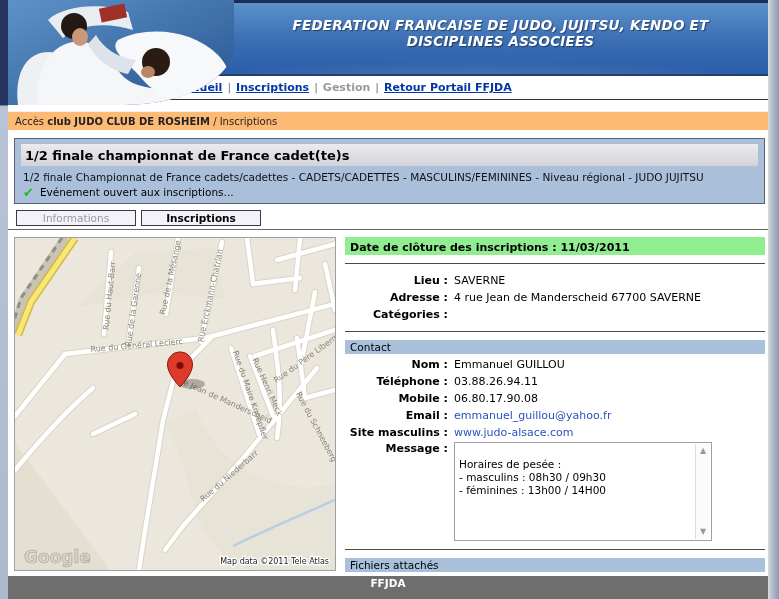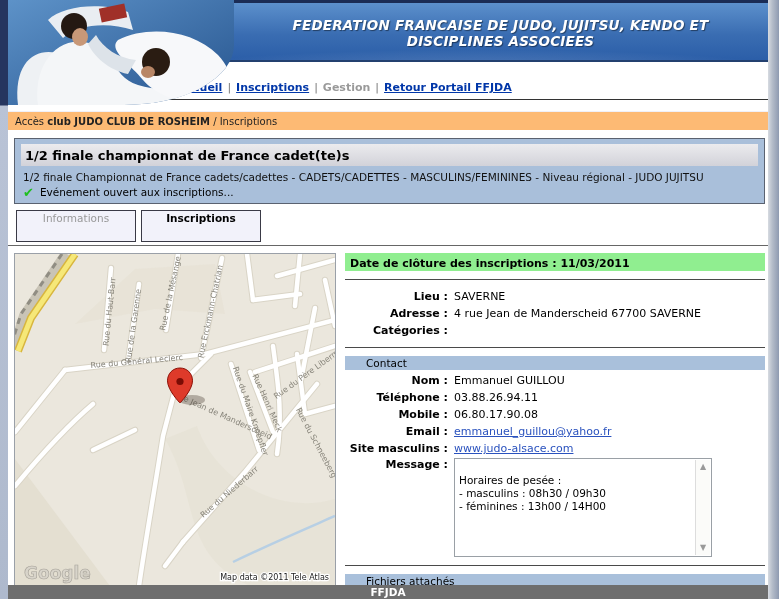--- a/index.html
+++ b/index.html
@@ -9,21 +9,21 @@
     font-size:11px; color:#000; background:#fff; position:relative;
   }
   
   .edge-left { position:absolute; left:0; top:0; width:8px; height:599px; z-index:50;
     background:linear-gradient(180deg,#25355f 0,#25355f 105px,#b9c3d6 106px,#aeb9cd 100%); }
   .edge-right { position:absolute; right:0; top:0; width:11px; height:599px; z-index:50;
     background:linear-gradient(90deg,#d7dbe1 0,#b4bcc9 40%,#8e9ab0 100%); }
 
   
   .header { position:relative; height:105px; margin:0 11px 0 8px; background:#fff; }
-  .banner { position:absolute; left:0; top:0; right:0; height:62px;
+  .banner { position:absolute; left:0; top:0; right:0; height:76px;
     background:linear-gradient(180deg,#5c90cc 0%,#3a6db2 55%,#2b5ea8 100%);
     border-top:3px solid #1b2c55; border-bottom:2px solid #23406f; }
   .banner::after { content:""; position:absolute; inset:0;
     background:radial-gradient(ellipse 60% 55% at 62% 120%, rgba(255,255,255,.22), transparent 70%); }
   .banner-title { position:absolute; left:235px; right:10px; top:14px; text-align:center;
     color:#fff; font-weight:bold; font-style:italic; font-size:13.5px; letter-spacing:.2px; z-index:2;
     text-shadow:1px 1px 1px rgba(0,0,0,.45); }
   .photo { position:absolute; left:0; top:0; width:226px; height:105px; z-index:5;
     overflow:hidden; border-bottom-right-radius:110px 60px; }
   .nav { position:absolute; left:170px; top:81px; font-size:11px; font-weight:bold; white-space:nowrap; }
@@ -40,51 +40,51 @@
   
   .event-panel { margin:8px 14px 0 14px; background:#a9bfda; border:1px solid #5a6270; padding:5px 6px 4px 6px; }
   .event-title { background:linear-gradient(180deg,#ebebee 0,#d2d2d9 100%);
     font-weight:bold; font-size:13px; padding:4px 8px 3px 4px; }
   .event-sub { font-size:10.5px; padding:5px 2px 0 2px; color:#111; }
   .event-status { font-size:10.5px; padding:3px 2px 1px 2px; display:flex; align-items:center; }
   .check { color:#1fbf1f; font-weight:bold; font-size:13px; margin-right:6px; line-height:11px; }
 
   
   .tabs { margin:6px 0 0 16px; display:flex; gap:5px; }
-  .tab { width:120px; height:32px; line-height:15px; text-align:center; font-size:10.5px;
+  .tab { width:120px; height:16px; line-height:15px; text-align:center; font-size:10.5px;
     background:#f2f2fa; border:1px solid #3a3a46; cursor:pointer; }
   .tab.off { color:#999; }
   .tab.on { font-weight:bold; color:#000; }
   .tabs-rule { margin:3px 11px 0 8px; border-top:1px solid #666; }
 
   
   .main { display:flex; margin:7px 14px 0 14px; gap:9px; }
   .map-wrap { width:322px; height:334px; border:1px solid #9aa0a8; background:#ebe7dd; flex:none; }
   .details { flex:1; min-width:0; position:relative; }
 
   .closing-bar { background:#90ee90; font-weight:bold; font-size:11px; padding:4px 5px 1px 5px; }
   .rule { border:none; border-top:1px solid #4a4a4a; margin:8px 0; }
   .row { display:flex; line-height:17px; font-size:11px; }
   .lbl { width:103px; text-align:right; font-weight:bold; flex:none; }
   .val { margin-left:6px; }
-  a.link { color:#2a52be; text-decoration:underline; cursor:pointer;text-align:right; }
-  .sec-head { background:#a9c0db; font-size:10.5px; padding:1px 21px; margin:2px 0 2px 0; }
+  a.link { color:#2a52be; cursor:pointer;text-align:right; }
+  .sec-head { background:#a9c0db; font-size:10.5px; padding:1px 5px; margin:2px 0 2px 0; }
   .msg-row { display:flex; margin-top:1px; font-size:11px; }
   .msg-row .lbl { line-height:14px; }
   .msgbox { position:relative; width:258px; height:99px; margin-left:6px; background:#fff;
     border:1px solid #9aa0a6; font-size:10.5px; line-height:13px;
     padding:2px 20px 2px 4px; white-space:pre-line; overflow:hidden; cursor:text; }
   .fake-scroll { position:absolute; top:1px; right:1px; bottom:1px; width:15px;
     background:#fbfbf9; border-left:1px solid #ddd; }
   .fake-scroll .up, .fake-scroll .dn { position:absolute; left:0; right:0; text-align:center;
     color:#999; font-size:8px; line-height:10px; cursor:pointer; }
   .fake-scroll .up { top:2px; } .fake-scroll .dn { bottom:2px; }
 
   
-  .footer { position:absolute; left:8px; right:11px; bottom:0; height:14px; z-index:60;
+  .footer { position:absolute; left:8px; right:11px; bottom:0; height:23px; z-index:60;
     background:#6e6e6e; color:#fff; font-weight:bold; font-size:10.5px;
     text-align:center; line-height:15px; }
 
   .map-label { fill:#87847a; font-size:8px; }
   .gmark { fill:#d8d4ca; stroke:#a5a199; stroke-width:.6; font-size:17px; font-weight:bold; }
   .attrib { fill:#222; font-size:8px; stroke:#fff; stroke-width:2.5px; paint-order:stroke; }
 </style>
 </head>
 <body>
 

